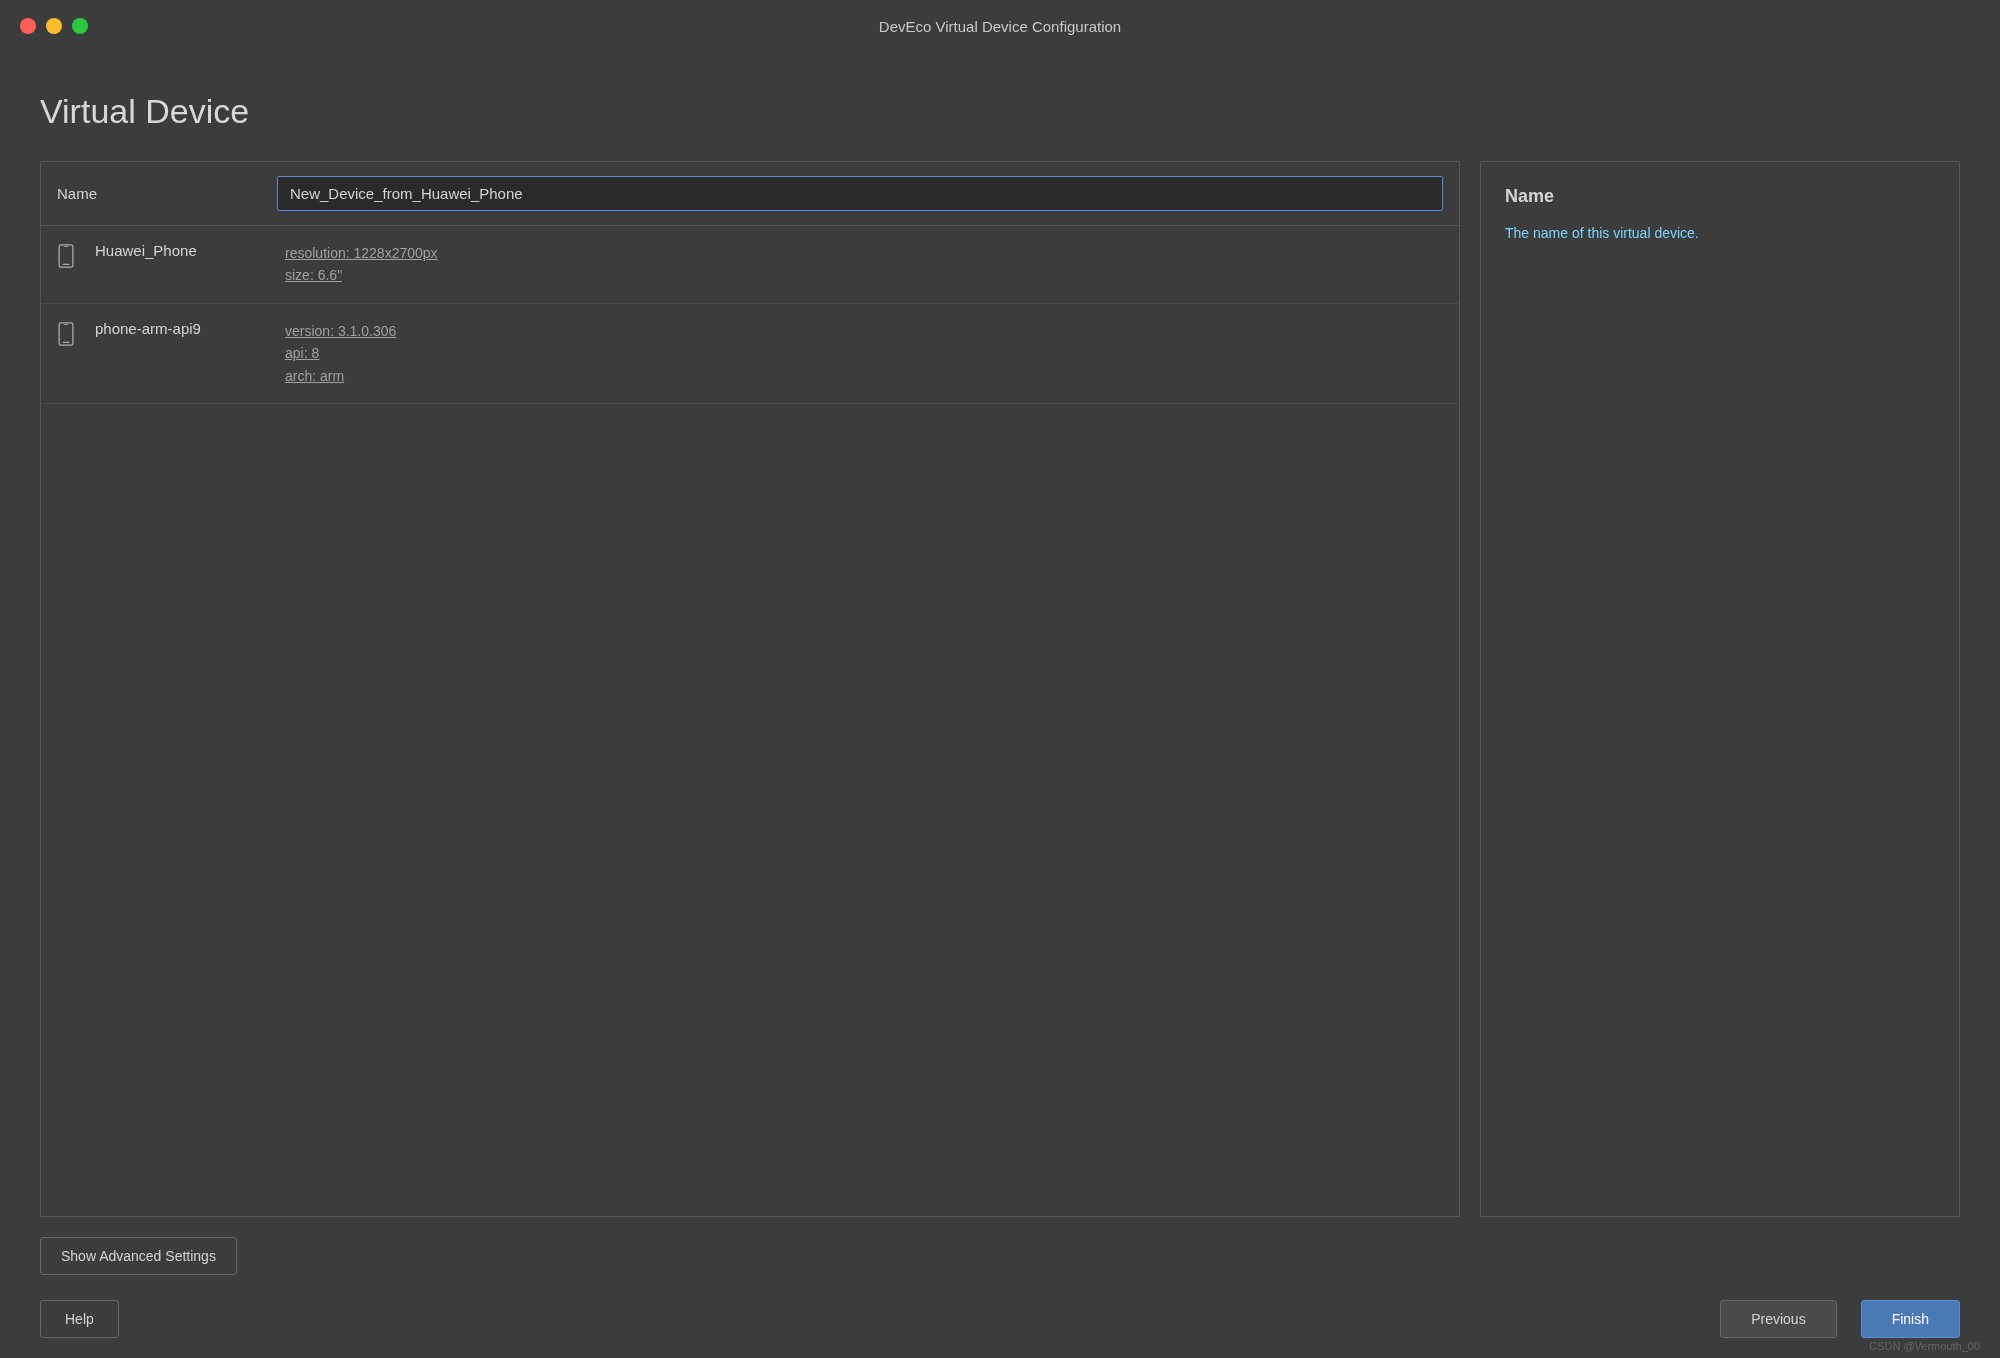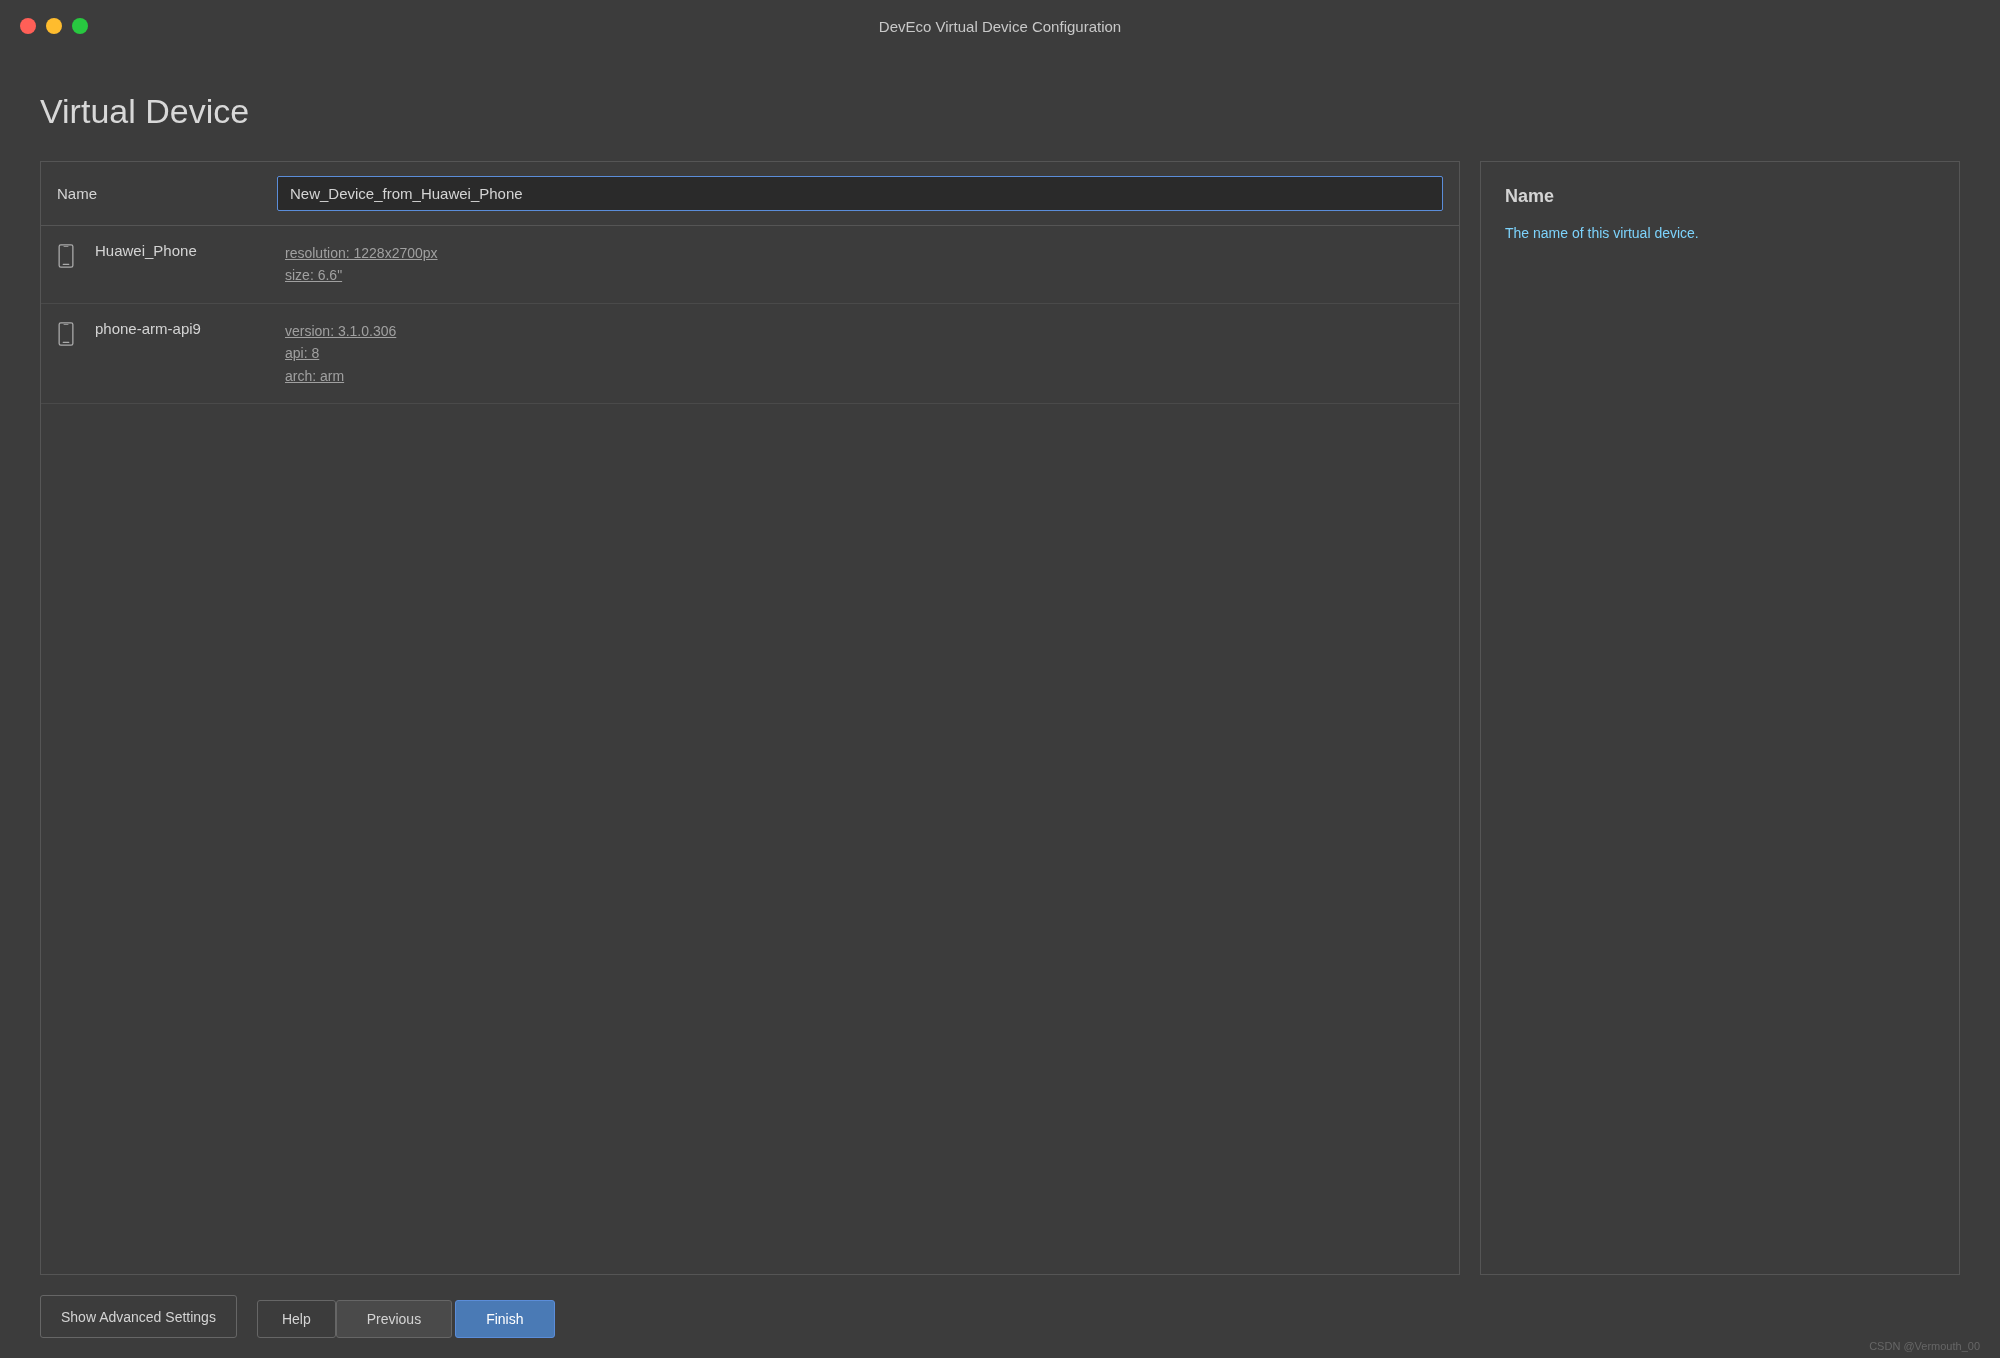--- a/index.html
+++ b/index.html
@@ -164,21 +164,21 @@
     .right-panel-desc {
       font-size: 14px;
       color: #7dd3fc;
       line-height: 1.5;
     }
 
     
     .bottom-area {
       padding-top: 20px;
       display: flex;
-      flex-direction: row;
+      flex-direction: column;
       gap: 20px;
     }
 
     .advanced-settings-btn {
       background-color: transparent;
       border: 1px solid #666;
       color: #d4d4d4;
       padding: 10px 20px;
       font-size: 14px;
       cursor: pointer;
@@ -199,21 +199,21 @@
       border: 1px solid #666;
       color: #d4d4d4;
       padding: 10px 24px;
       font-size: 14px;
       cursor: pointer;
       border-radius: 3px;
     }
 
     .nav-buttons {
       display: flex;
-      gap: 3px;
+      gap: 24px;
     }
 
     .previous-btn {
       background-color: #4a4a4a;
       border: 1px solid #666;
       color: #d4d4d4;
       padding: 10px 30px;
       font-size: 14px;
       cursor: pointer;
       border-radius: 3px;

